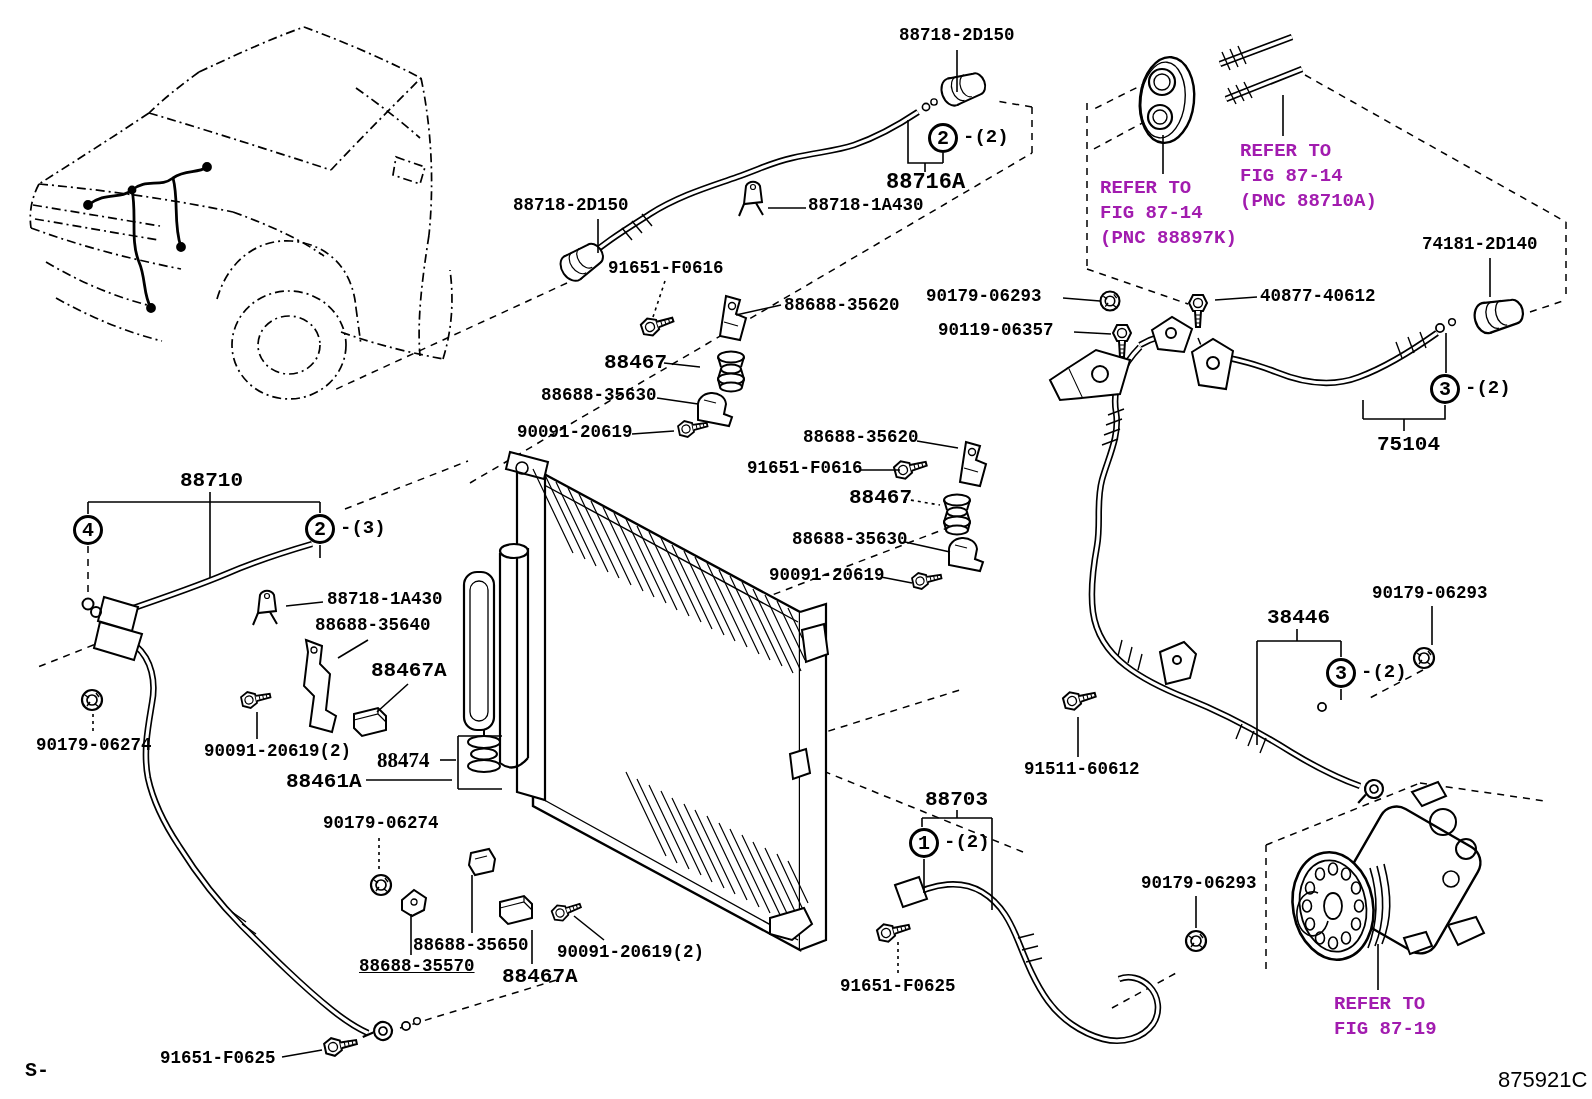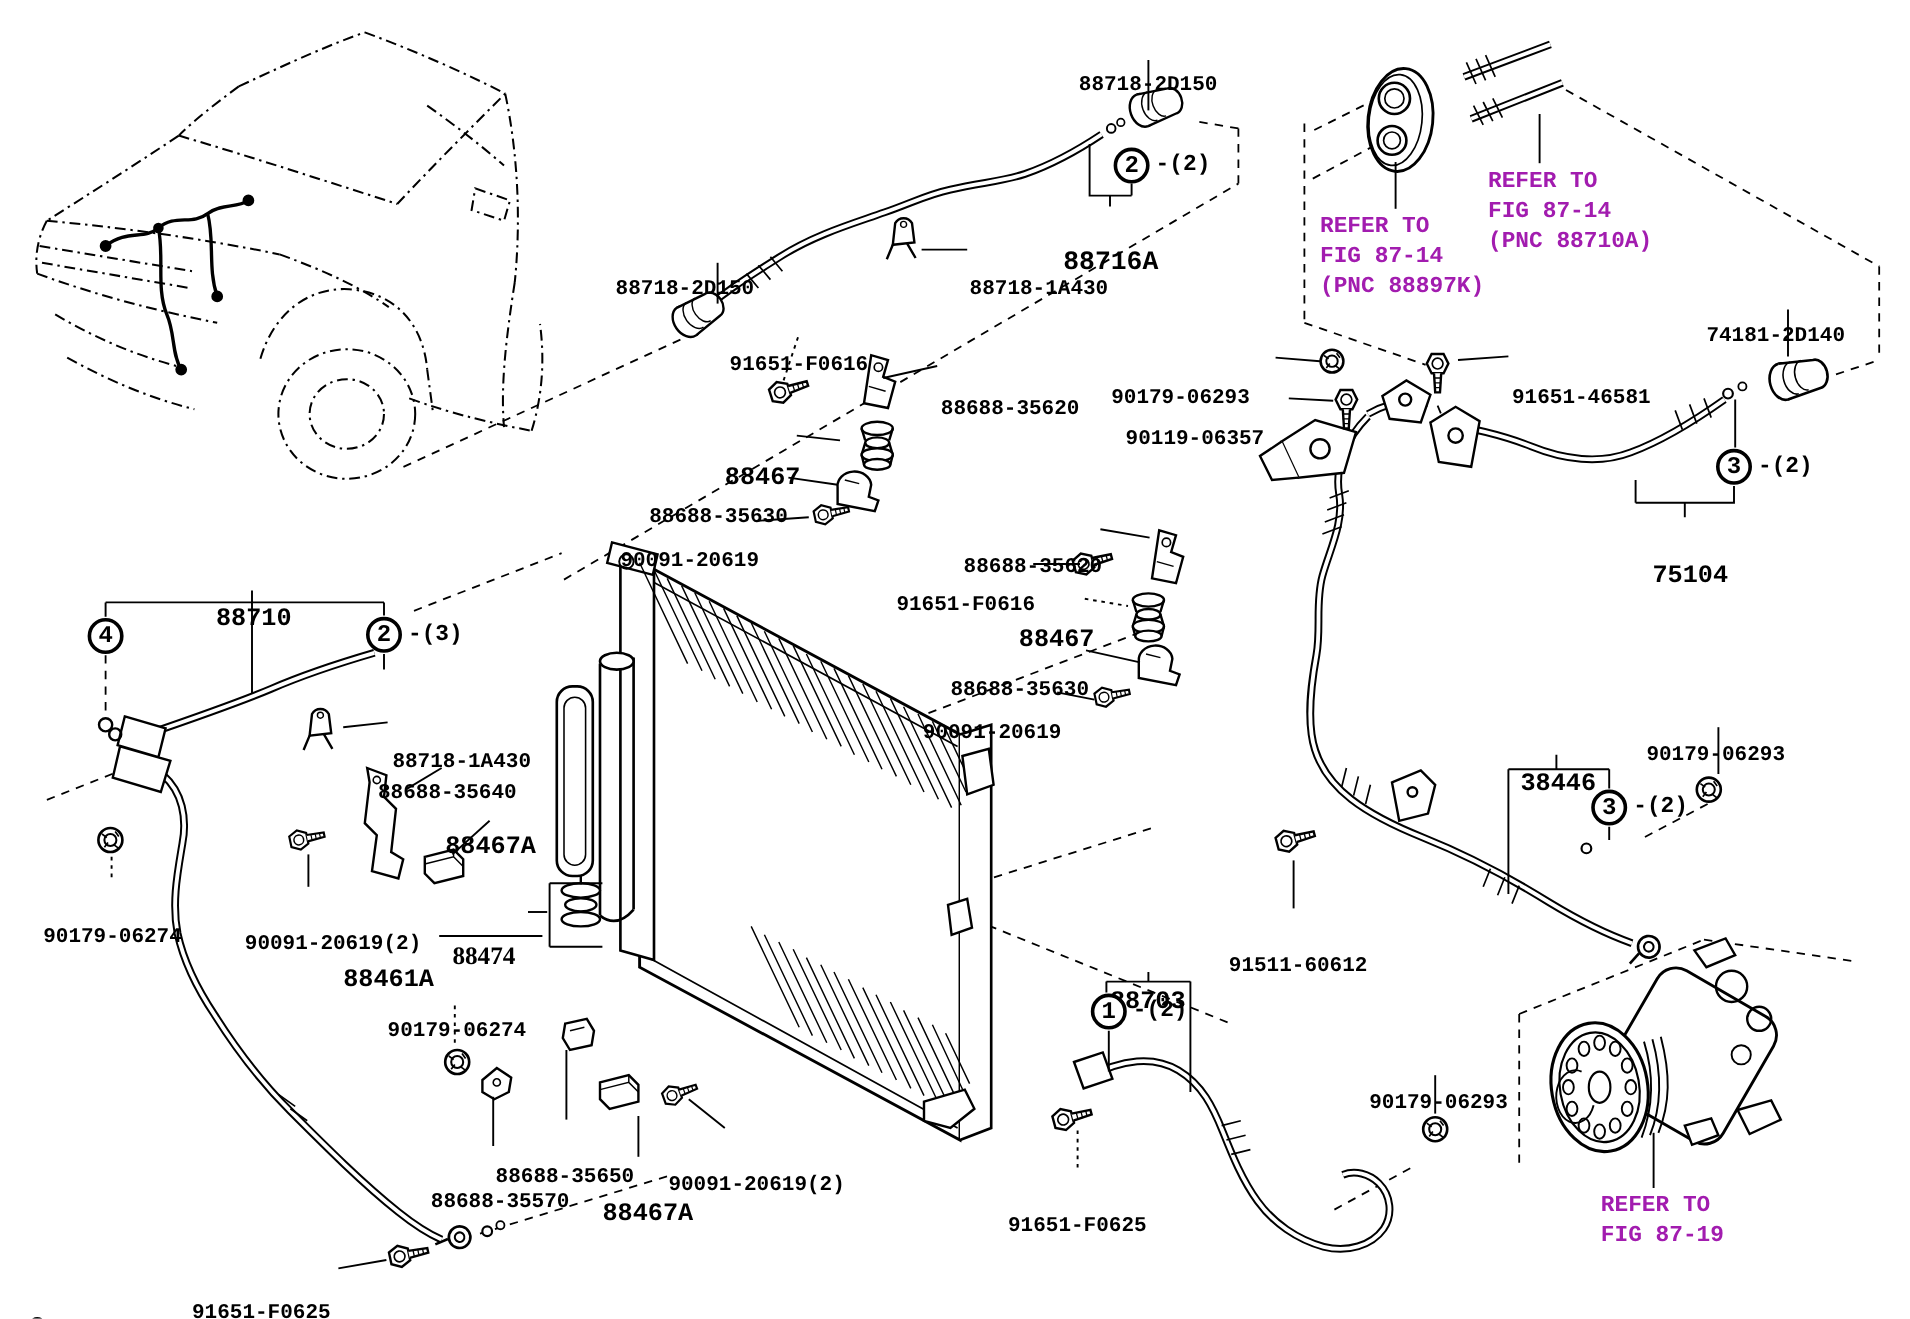--- a/index.html
+++ b/index.html
@@ -1,20 +1,20 @@
 <!DOCTYPE html>
 <html><head>
 <meta charset="utf-8">
 <style>
   html,body{margin:0;padding:0;background:#fff;}
   #stage{position:relative;width:1592px;height:1099px;background:#fff;overflow:hidden;
          font-family:"Liberation Mono","DejaVu Sans Mono",monospace;}
   #art{position:absolute;left:0;top:0;}
   #labels{position:absolute;left:0;top:0;width:100%;height:100%;}
-  .lbl{position:absolute;font-weight:700;color:#000;white-space:nowrap;line-height:1.05;margin-top:36px;}
+  .lbl{position:absolute;font-weight:700;color:#000;white-space:nowrap;line-height:1.05;}
   .lbl.plain{font-family:"Liberation Sans","DejaVu Sans",sans-serif;font-weight:400;}
   .note{position:absolute;font-weight:700;color:#a21caf;white-space:nowrap;font-size:19px;line-height:25px;}
   .callout{position:absolute;width:30px;height:30px;border:3px solid #000;border-radius:50%;
            background:#fff;display:flex;align-items:center;justify-content:center;
            font-weight:700;font-size:20px;color:#000;box-sizing:border-box;}
   .sfx{position:absolute;font-weight:700;font-size:19px;color:#000;white-space:nowrap;}
 </style>
 </head>
 <body>
 
@@ -367,34 +367,34 @@
       <div class="lbl" style="left: 604px; top: 352px; font-size: 21px;">88467</div>
       <div class="lbl" style="left: 541px; top: 386px; font-size: 17.5px;">88688-35630</div>
       <div class="lbl" style="left: 517px; top: 423px; font-size: 17.5px;">90091-20619</div>
       <div class="lbl" style="left: 803px; top: 428px; font-size: 17.5px;">88688-35620</div>
       <div class="lbl" style="left: 747px; top: 459px; font-size: 17.5px;">91651-F0616</div>
       <div class="lbl" style="left: 849px; top: 487px; font-size: 21px;">88467</div>
       <div class="lbl" style="left: 792px; top: 530px; font-size: 17.5px;">88688-35630</div>
       <div class="lbl" style="left: 769px; top: 566px; font-size: 17.5px;">90091-20619</div>
       <div class="lbl" style="left: 926px; top: 287px; font-size: 17.5px;">90179-06293</div>
       <div class="lbl" style="left: 938px; top: 321px; font-size: 17.5px;">90119-06357</div>
-      <div class="lbl" style="left: 1260px; top: 287px; font-size: 17.5px;">91651-46581</div>
+      <div class="lbl" style="left: 1260px; top: 287px; font-size: 17.5px;">40877-40612</div>
       <div class="lbl" style="left: 1422px; top: 235px; font-size: 17.5px;">74181-2D140</div>
       <div class="lbl" style="left: 1377px; top: 434px; font-size: 21px;">75104</div>
       <div class="lbl" style="left: 180px; top: 470px; font-size: 21px;">88710</div>
       <div class="lbl" style="left: 327px; top: 590px; font-size: 17.5px;">88718-1A430</div>
       <div class="lbl" style="left: 315px; top: 616px; font-size: 17.5px;">88688-35640</div>
       <div class="lbl" style="left: 371px; top: 660px; font-size: 21px;">88467A</div>
       <div class="lbl" style="left: 36px; top: 736px; font-size: 17.5px;">90179-06274</div>
       <div class="lbl" style="left: 204px; top: 742px; font-size: 17.5px;">90091-20619(2)</div>
       <div class="lbl" style="left: 377px; top: 749px; font-size: 21px; font-family: Liberation Serif, serif;">88474</div>
       <div class="lbl" style="left: 286px; top: 771px; font-size: 21px;">88461A</div>
       <div class="lbl" style="left: 323px; top: 814px; font-size: 17.5px;">90179-06274</div>
       <div class="lbl" style="left: 413px; top: 936px; font-size: 17.5px; font-family: Liberation Mono, monospace;">88688-35650</div>
-      <div class="lbl" style="left: 359px; top: 957px; font-size: 17.5px;">88688-35570</div>
+      <div class="lbl" style="left: 359px; top: 957px; font-size: 17.5px; text-decoration: underline;">88688-35570</div>
       <div class="lbl" style="left: 502px; top: 966px; font-size: 21px;">88467A</div>
       <div class="lbl" style="left: 557px; top: 943px; font-size: 17.5px;">90091-20619(2)</div>
       <div class="lbl" style="left: 925px; top: 789px; font-size: 21px;">88703</div>
       <div class="lbl" style="left: 1024px; top: 760px; font-size: 17.5px;">91511-60612</div>
       <div class="lbl" style="left: 1141px; top: 874px; font-size: 17.5px;">90179-06293</div>
       <div class="lbl" style="left: 840px; top: 977px; font-size: 17.5px;">91651-F0625</div>
       <div class="lbl" style="left: 1372px; top: 584px; font-size: 17.5px;">90179-06293</div>
       <div class="lbl" style="left: 1267px; top: 607px; font-size: 21px;">38446</div>
       <div class="lbl" style="left: 160px; top: 1049px; font-size: 17.5px;">91651-F0625</div>
       <div class="lbl" style="left: 25px; top: 1060px; font-size: 20px;">S-</div>

